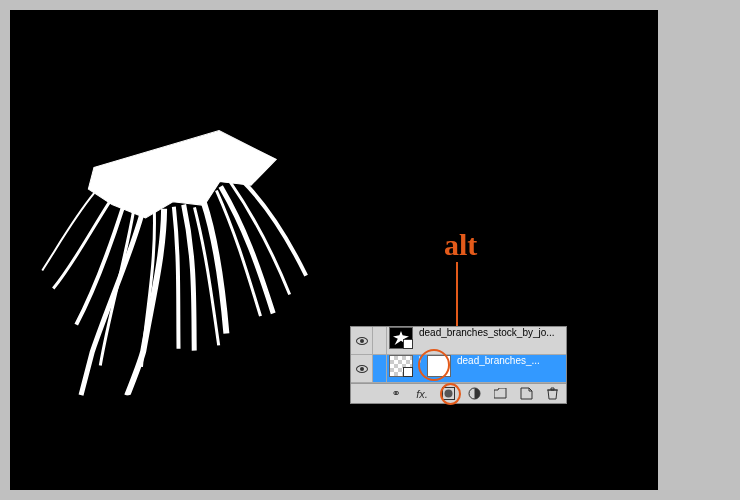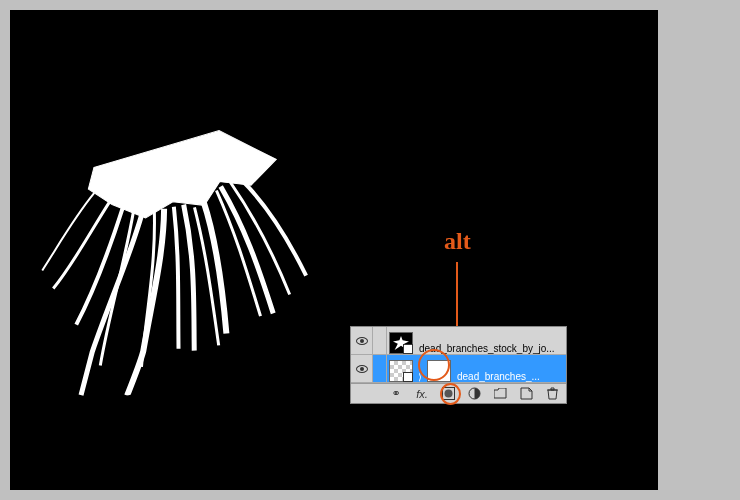--- a/index.html
+++ b/index.html
@@ -17,21 +17,21 @@
     position: absolute;
     left: 20px; top: 70px;
     width: 310px; height: 310px;
     transform: rotate(-12deg);
   }
   
   .annotation {
     position: absolute;
     left: 444px; top: 228px;
     color: #e35a1a;
-    font-size: 24px;
+    font-size: 30px;
     font-weight: bold;
     font-family: Georgia, serif;
   }
   
   .annotation-line {
     position: absolute;
     left: 456px; top: 262px;
     width: 2px; height: 130px;
     background: #e35a1a;
   }
@@ -41,21 +41,21 @@
     left: 350px; top: 326px;
     width: 217px;
     background: #d4d4d4;
     border: 1px solid #888;
     font-size: 10px;
     color: #000;
   }
   
   .layer-row {
     display: flex;
-    align-items: flex-end;
+    align-items: flex-start;
     height: 28px;
     border-bottom: 1px solid #aaa;
   }
   .layer-row.selected {
     background: #3399ff;
     color: #fff;
   }
   
   .vis-col {
     width: 22px; height: 100%;

